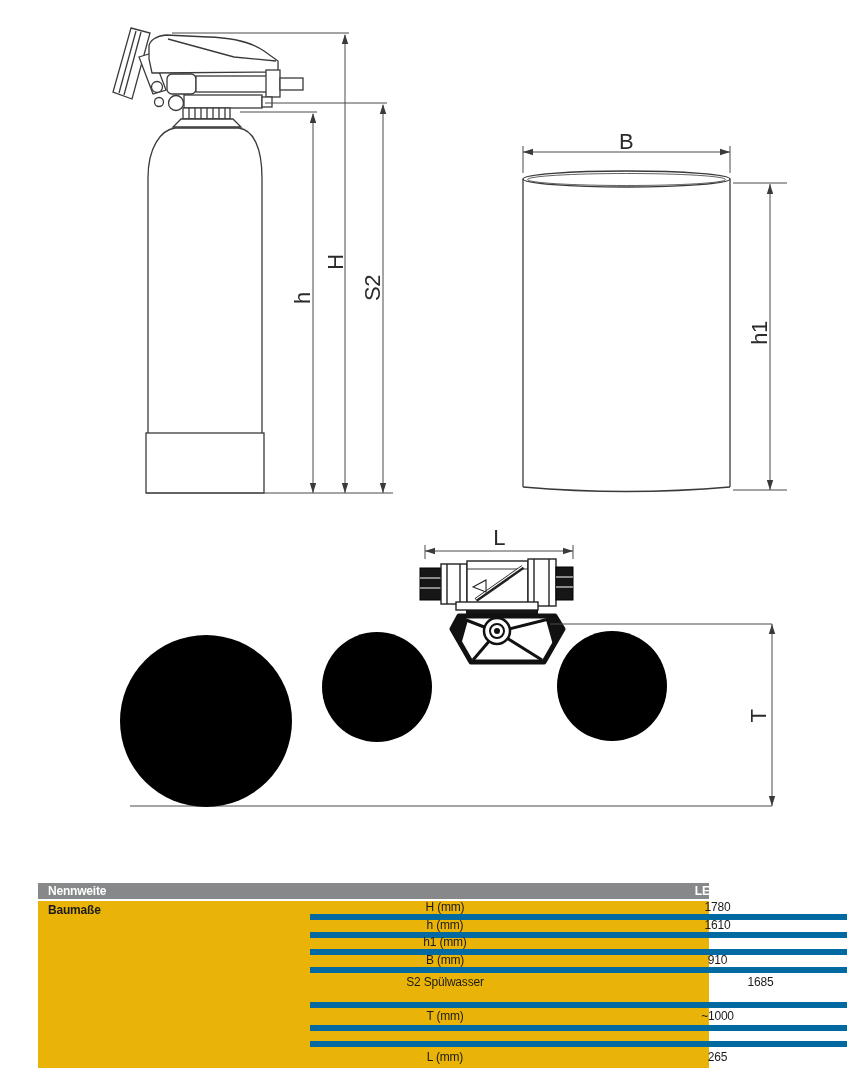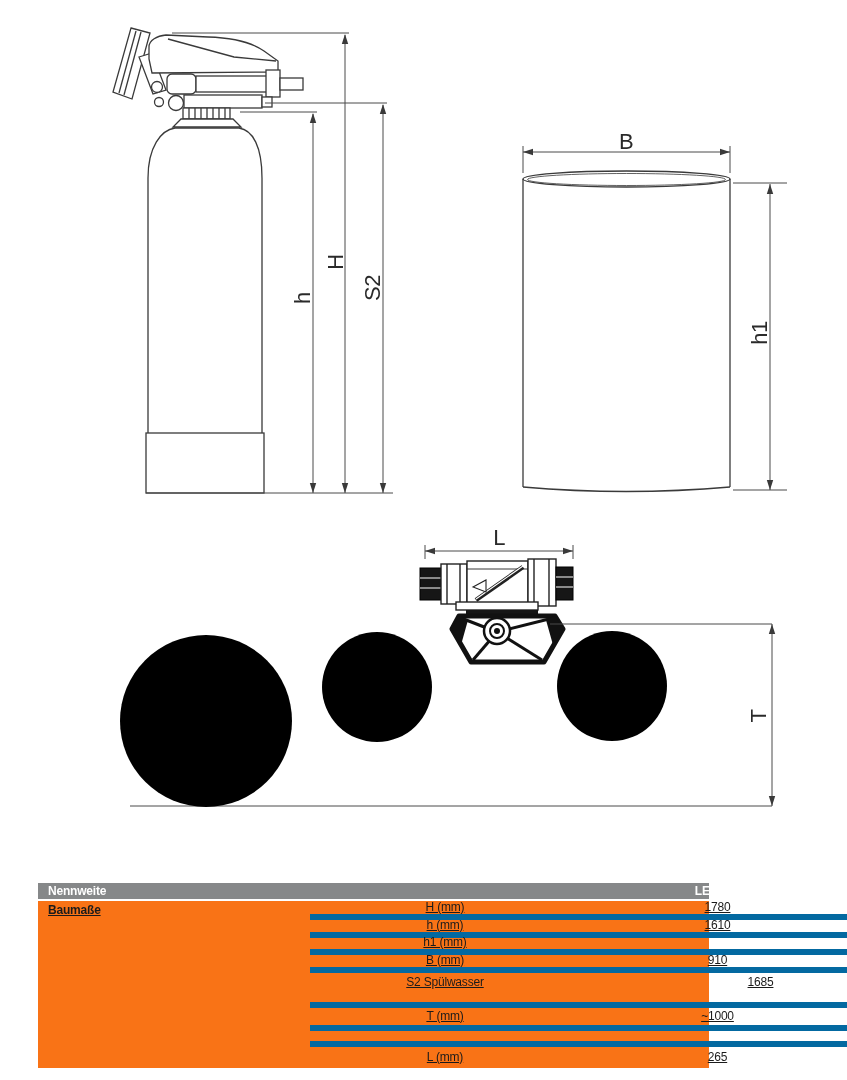--- a/index.html
+++ b/index.html
@@ -7,21 +7,21 @@
         font-family:"Liberation Sans",sans-serif;color:#1b1b1b;}
   svg text{font-family:"Liberation Sans",sans-serif;fill:#2a2a2a;}
   .dimlabel{font-size:22px;letter-spacing:-0.5px;}
   
   .spec-table{position:absolute;left:18px;top:883px;width:671px;font-size:12px;letter-spacing:-0.2px;padding-left:20px;}
   .thead{height:16px;background:#868889;color:#ffffff;font-weight:bold;
          display:grid;grid-template-columns:272px 270px 275px;align-items:center;}
   .thead .hleft{padding-left:10px;}
   .thead .hval{text-align:center;}
   .tgap{height:2px;background:#ffffff;}
-  .tbody{background:#f97316;text-decoration:underline;}
+  .tbody{background:#eab308;}
   .trow{display:grid;grid-template-columns:272px 545px;}
   .cell-left{padding-left:10px;font-weight:bold;display:flex;align-items:flex-start;padding-top:2px;}
   .cell-right{display:grid;grid-template-columns:270px 275px;align-items:center;
               border-bottom:6px solid #0369a1;box-sizing:border-box;}
   .trow.last .cell-right{border-bottom:none;}
   .trow.tall .cell-right{align-items:flex-start;padding-top:4px;gap:43px;}
   .cell-param,.cell-value{text-align:center;line-height:1.1;}
 </style>
 </head>
 <body>

